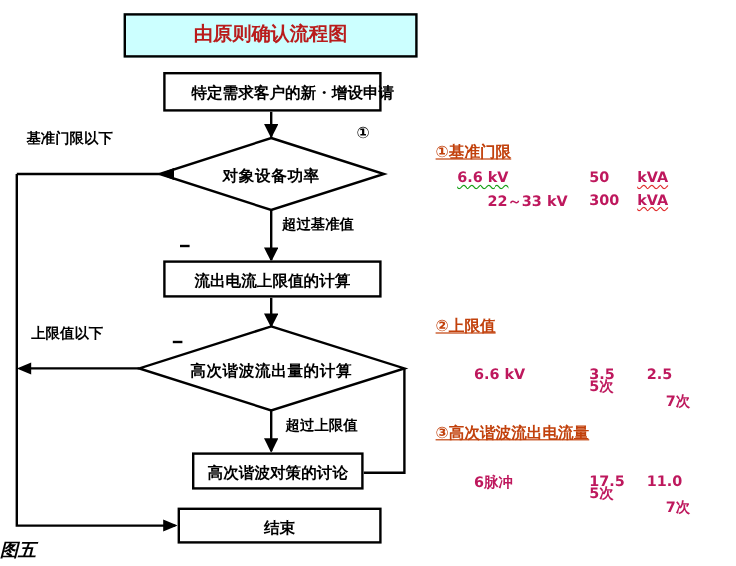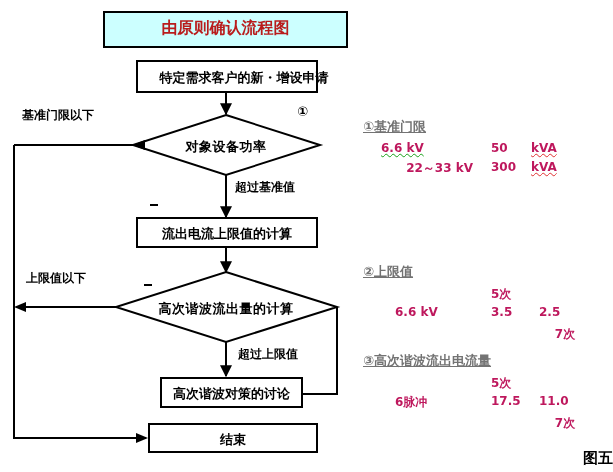--- a/index.html
+++ b/index.html
@@ -47,39 +47,39 @@
   }
 
   
   .circ-marker{
     position:absolute;font-size:13px;font-weight:bold;color:#000;
   }
 
   
   .panel{position:absolute;}
   .panel-title{
-    font-size:13px;font-weight:bold;color:#737373;white-space:nowrap;
+    font-size:13px;font-weight:bold;color:#c2410c;white-space:nowrap;
     text-decoration:underline;text-decoration-thickness:1px;
   }
   .panel-grid{position:relative;margin-top:5px;font-size:12px;font-weight:bold;color:#be185d;}
   .prow{position:relative;height:19px;white-space:nowrap;}
   .c-name{position:absolute;left:0;width:92px;text-align:left;}
   .c-v1{position:absolute;left:98px;width:46px;text-align:left;}
   .c-v2{position:absolute;left:150px;width:52px;text-align:left;}
-  .c-h1{position:absolute;left:98px;width:46px;text-align:left;}
+  .c-h1{position:absolute;left:98px;width:46px;text-align:left;margin-top:28px;}
   .c-h2{position:absolute;left:150px;width:52px;text-align:center;margin-top:40px;}
   .sp-red{ text-decoration:underline; text-decoration-style:wavy;
            text-decoration-color:#e03030; text-decoration-thickness:1px; }
   .sp-green{ text-decoration:underline; text-decoration-style:wavy;
            text-decoration-color:#18a018; text-decoration-thickness:1px; }
 
   
   #figure-caption{
-    position:absolute;left:0;top:449px;width:613px;text-align:right;
-    font-size:15px;font-weight:bold;color:#000;
+    position:absolute;left:0;top:449px;width:613px;text-align:left;
+    font-size:15px;font-weight:bold;color:#000;font-style:italic;
   }
 </style>
 </head>
 <body>
 
 <div id="stage">
 
   <svg width="613" height="472" style="position:absolute;left:0;top:0;">
     <defs>
       <marker id="arrow" viewBox="0 0 10 10" refX="9" refY="5" markerWidth="6" markerHeight="6" orient="auto-start-reverse">

